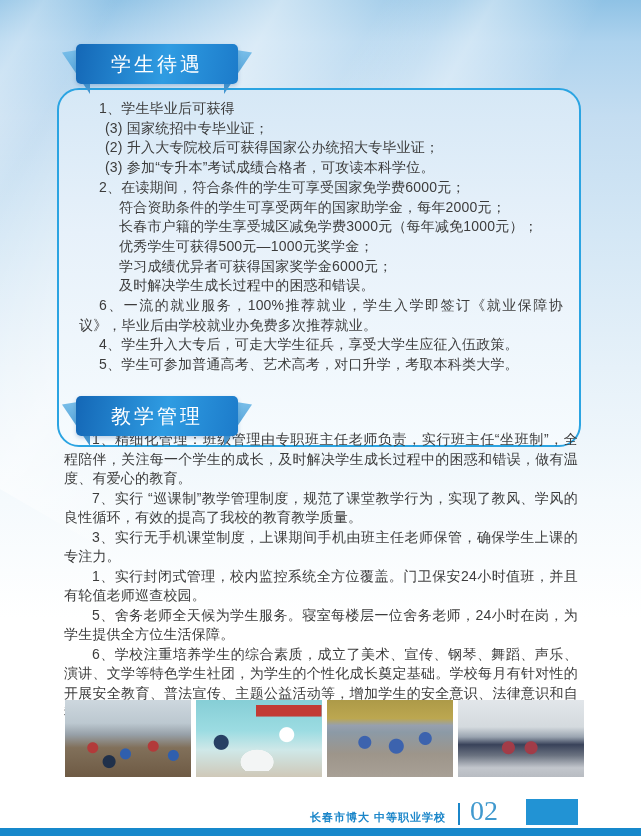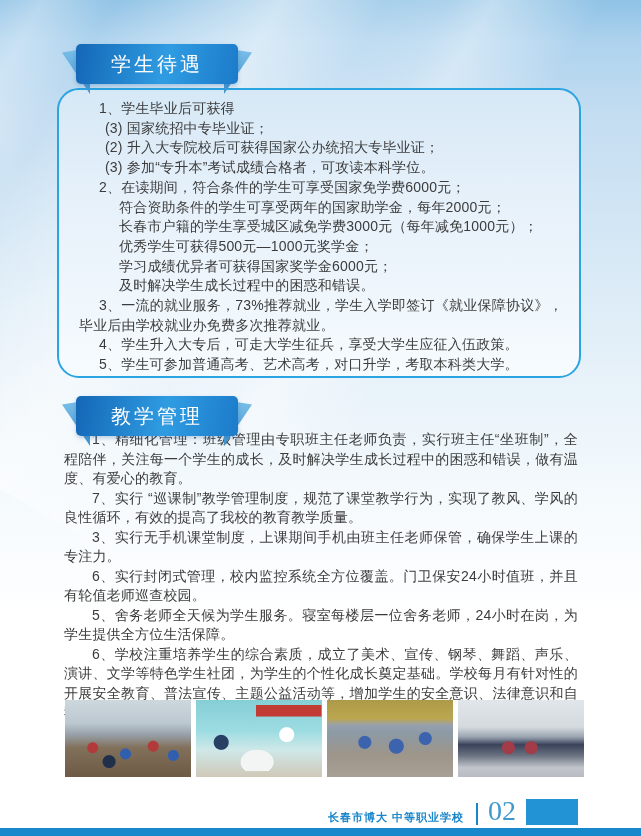--- a/index.html
+++ b/index.html
@@ -26,21 +26,21 @@
     position:absolute;left:0;top:4px;width:162px;height:40px;border-radius:5px;
     background:linear-gradient(100deg,#1467b6 0%,#2f9ce2 55%,#1c7bca 100%);
     display:flex;align-items:center;justify-content:center;
     color:#ffffff;font-size:20px;font-weight:normal;letter-spacing:3px;
     box-shadow:0 2px 4px rgba(20,80,150,.25);
   }
   #ribbon1{left:76px;top:40px;}
   #ribbon2{left:76px;top:392px;}
   
   .box{
-    position:absolute;z-index:2;left:57px;top:88px;width:524px;height:290px;
+    position:absolute;z-index:2;left:57px;top:88px;width:524px;height:359px;
     border:2px solid #2ba4e2;border-radius:22px;box-sizing:border-box;
     background:linear-gradient(180deg,#d6e8f6 0%,#e7f1fa 40%,#f6fbfe 100%);
     padding:9px 16px 8px 20px;
   }
   .bl{font-size:14px;line-height:19.7px;color:#3c3c3c;letter-spacing:.2px;}
   .bl.num{padding-left:20px;}
   .bl.sub{padding-left:26px;}
   .bl.cont{padding-left:40px;}
   .bl.wrap{padding-left:0;text-indent:20px;text-align:justify;}
   
@@ -83,21 +83,21 @@
   .photo.p4{
     background-image:
       radial-gradient(circle at 40% 62%,#a23c48 0 6px,transparent 7px),
       radial-gradient(circle at 58% 62%,#a23c48 0 6px,transparent 7px),
       linear-gradient(180deg,#e2e6ea 0%,#d4dade 35%,#9aa4b0 48%,#39425a 58%,#6a7280 72%,#c2c6cc 88%,#b8bcc2 100%);
   }
   
   .footer{position:absolute;z-index:2;top:795px;right:63px;display:flex;align-items:flex-end;height:30px;}
   .school{color:#1b86c9;font-size:11px;font-weight:bold;letter-spacing:1px;}
   .fdiv{width:2px;height:22px;background:#1b86c9;margin:0 10px 0 12px;}
-  .pnum{font-family:"Liberation Serif",serif;font-size:28px;color:#4099ce;margin-right:10px;line-height:28px;}
+  .pnum{font-family:"Liberation Serif",serif;font-size:28px;color:#4099ce;margin-right:28px;line-height:28px;}
   .frect{width:52px;height:26px;background:#2293d4;}
   .bottom-bar{position:absolute;z-index:2;left:0;right:0;bottom:0;height:8px;background:#1788cb;}
 </style>
 </head>
 <body>
 
 <div class="bg"></div>
 <div class="beam b1"></div>
 <div class="beam b2"></div>
 <div class="beam b3"></div>
@@ -112,36 +112,36 @@
   <div class="bl num">1、学生毕业后可获得</div>
   <div class="bl sub">(3) 国家统招中专毕业证；</div>
   <div class="bl sub">(2) 升入大专院校后可获得国家公办统招大专毕业证；</div>
   <div class="bl sub">(3) 参加“专升本”考试成绩合格者，可攻读本科学位。</div>
   <div class="bl num">2、在读期间，符合条件的学生可享受国家免学费6000元；</div>
   <div class="bl cont">符合资助条件的学生可享受两年的国家助学金，每年2000元；</div>
   <div class="bl cont">长春市户籍的学生享受城区减免学费3000元（每年减免1000元）；</div>
   <div class="bl cont">优秀学生可获得500元—1000元奖学金；</div>
   <div class="bl cont">学习成绩优异者可获得国家奖学金6000元；</div>
   <div class="bl cont">及时解决学生成长过程中的困惑和错误。</div>
-  <div class="bl wrap">3、一流的就业服务，73%推荐就业，学生入学即签订《就业保障协议》，毕业后由学校就业办免费多次推荐就业。</div>
+  <div class="bl wrap">6、一流的就业服务，100%推荐就业，学生入学即签订《就业保障协议》，毕业后由学校就业办免费多次推荐就业。</div>
   <div class="bl num">4、学生升入大专后，可走大学生征兵，享受大学生应征入伍政策。</div>
   <div class="bl num">5、学生可参加普通高考、艺术高考，对口升学，考取本科类大学。</div>
 </div>
 
 <div class="ribbon" id="ribbon2">
   <div class="tail left"></div>
   <div class="tail right"></div>
   <div class="main">教学管理</div>
 </div>
 
 <div class="mgmt">
   <p class="para">1、精细化管理：班级管理由专职班主任老师负责，实行班主任“坐班制”，全程陪伴，关注每一个学生的成长，及时解决学生成长过程中的困惑和错误，做有温度、有爱心的教育。</p>
   <p class="para">7、实行 “巡课制”教学管理制度，规范了课堂教学行为，实现了教风、学风的良性循环，有效的提高了我校的教育教学质量。</p>
   <p class="para">3、实行无手机课堂制度，上课期间手机由班主任老师保管，确保学生上课的专注力。</p>
-  <p class="para">6、实行封闭式管理，校内监控系统全方位覆盖。门卫保安24小时值班，并且有轮值老师巡查校园。</p>
+  <p class="para">1、实行封闭式管理，校内监控系统全方位覆盖。门卫保安24小时值班，并且有轮值老师巡查校园。</p>
   <p class="para">5、舍务老师全天候为学生服务。寝室每楼层一位舍务老师，24小时在岗，为学生提供全方位生活保障。</p>
   <p class="para">6、学校注重培养学生的综合素质，成立了美术、宣传、钢琴、舞蹈、声乐、演讲、文学等特色学生社团，为学生的个性化成长奠定基础。学校每月有针对性的开展安全教育、普法宣传、主题公益活动等，增加学生的安全意识、法律意识和自我保护意识。</p>
 </div>
 
 <div class="photos">
   <div class="photo p1"></div>
   <div class="photo p2"></div>
   <div class="photo p3"></div>
   <div class="photo p4"></div>
 </div>

